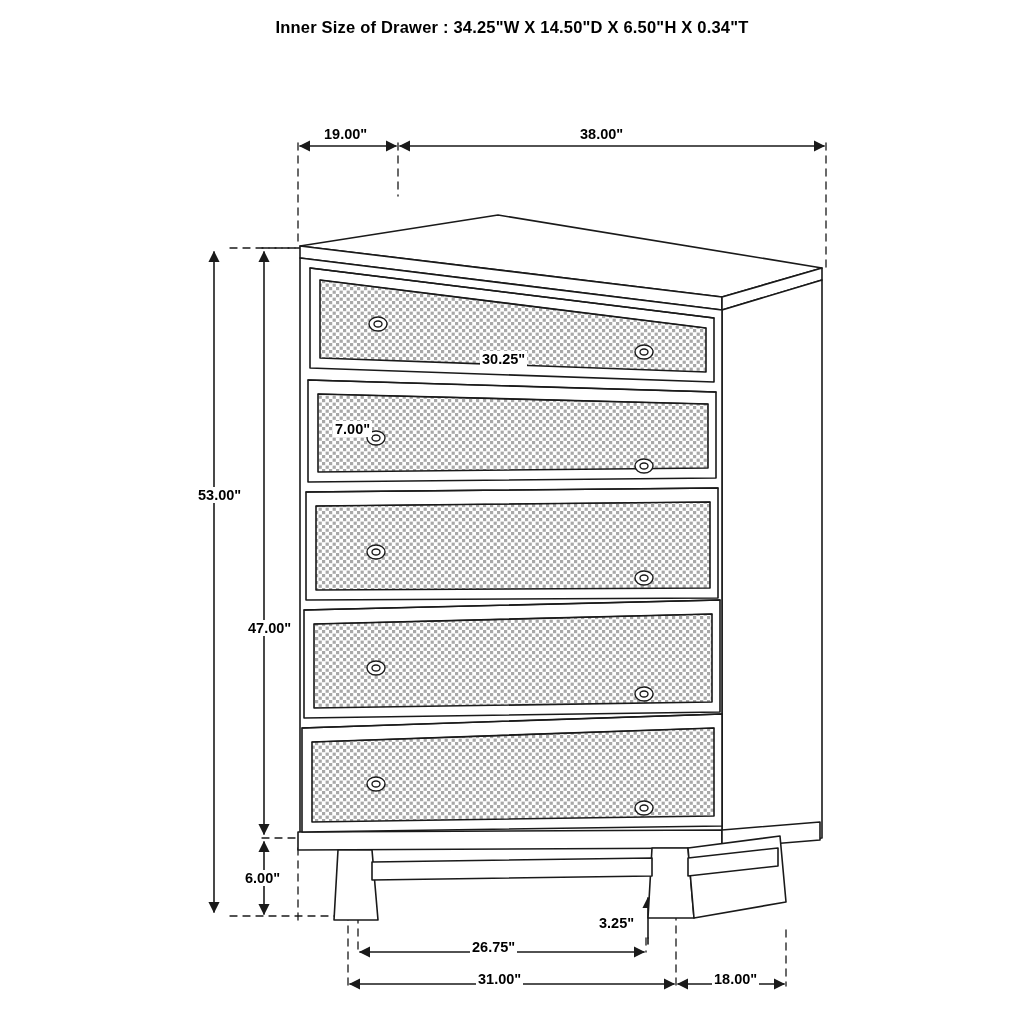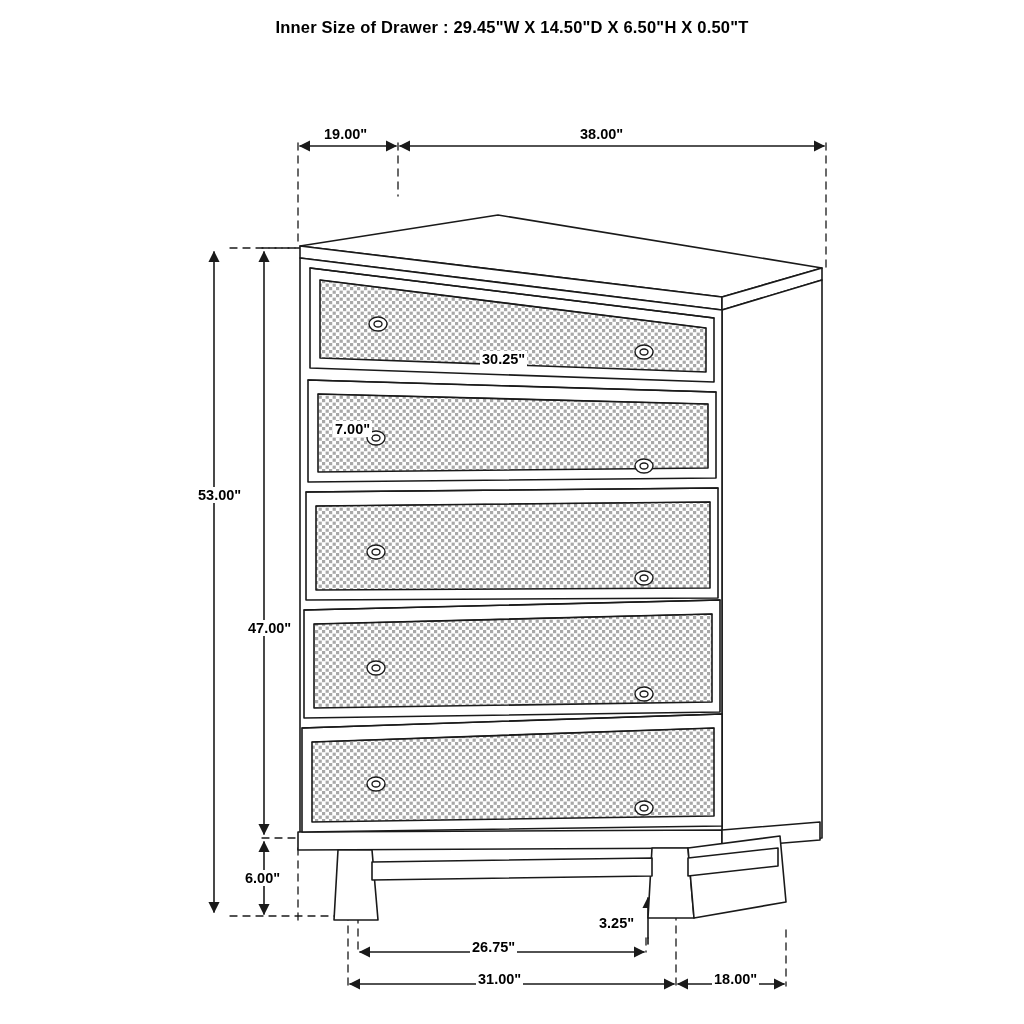--- a/index.html
+++ b/index.html
@@ -44,21 +44,21 @@
     background: #ffffff;
     padding: 0 2px;
     white-space: nowrap;
   }
 </style>
 </head>
 <body>
 
 <div id="stage">
 
-  <div id="title">Inner Size of Drawer  : 29.45"W X 14.50"D X 6.50"H X 0.50"T</div>
+  <div id="title">Inner Size of Drawer  : 34.25"W X 14.50"D X 6.50"H X 0.34"T</div>
 
   <svg class="drawing" viewBox="0 0 1024 1024">
     <defs>
       <marker id="arrEnd" viewBox="0 0 10 10" refX="9" refY="5" markerWidth="7" markerHeight="7" orient="auto-start-reverse">
         <path d="M 0 0 L 10 5 L 0 10 z" fill="#1a1a1a"></path>
       </marker>
       <marker id="arrStart" viewBox="0 0 10 10" refX="9" refY="5" markerWidth="7" markerHeight="7" orient="auto-start-reverse">
         <path d="M 0 0 L 10 5 L 0 10 z" fill="#1a1a1a"></path>
       </marker>
       <pattern id="weave" width="7" height="7" patternUnits="userSpaceOnUse">

